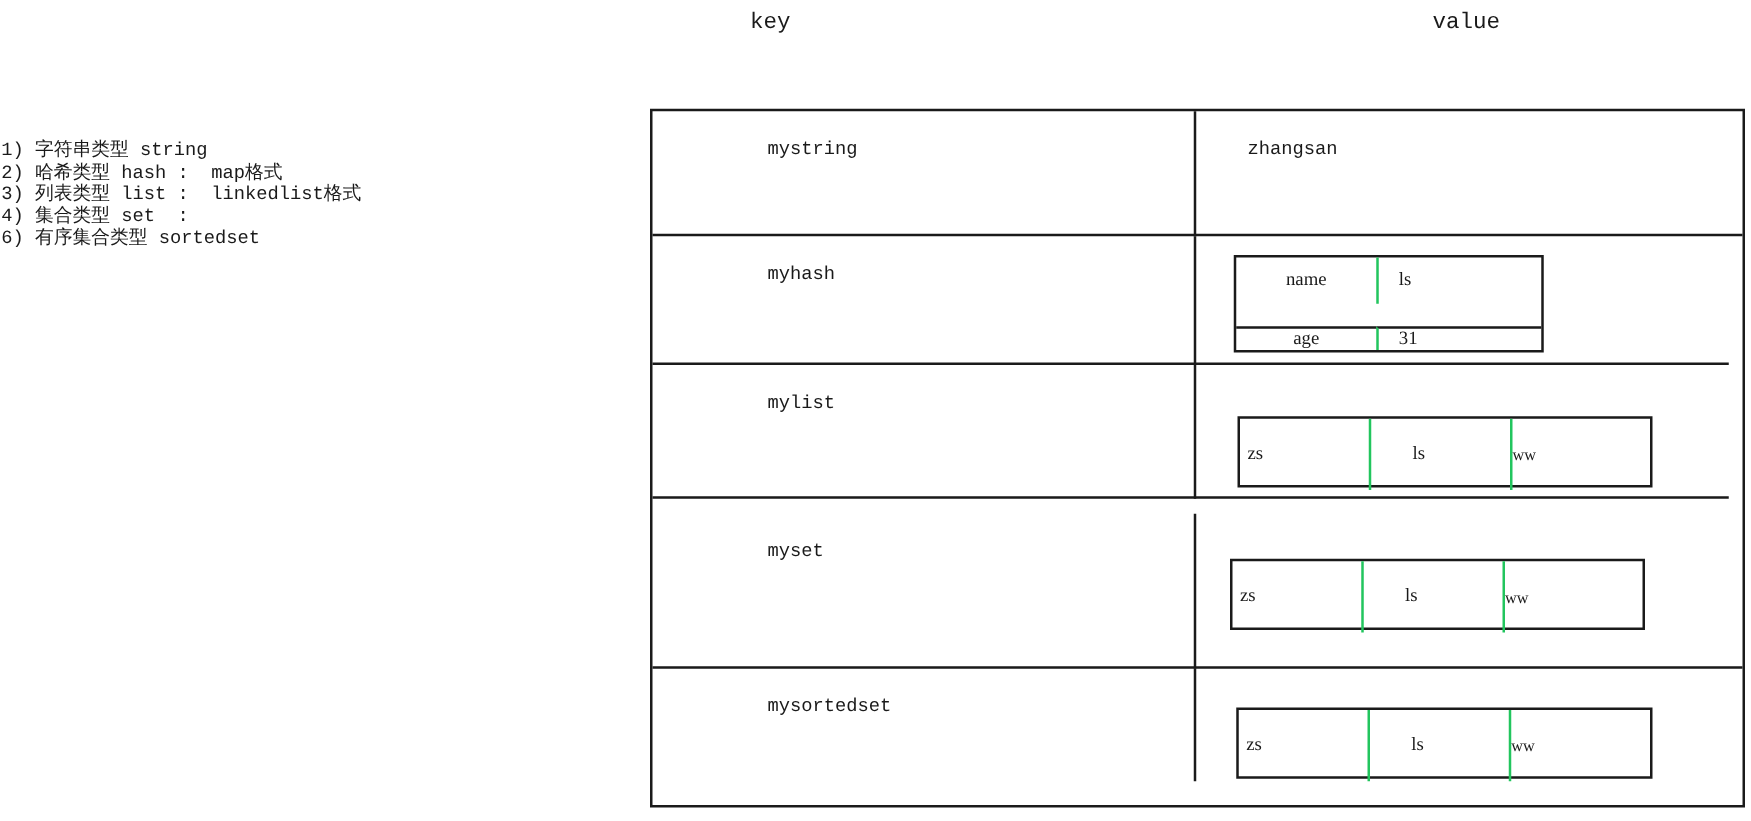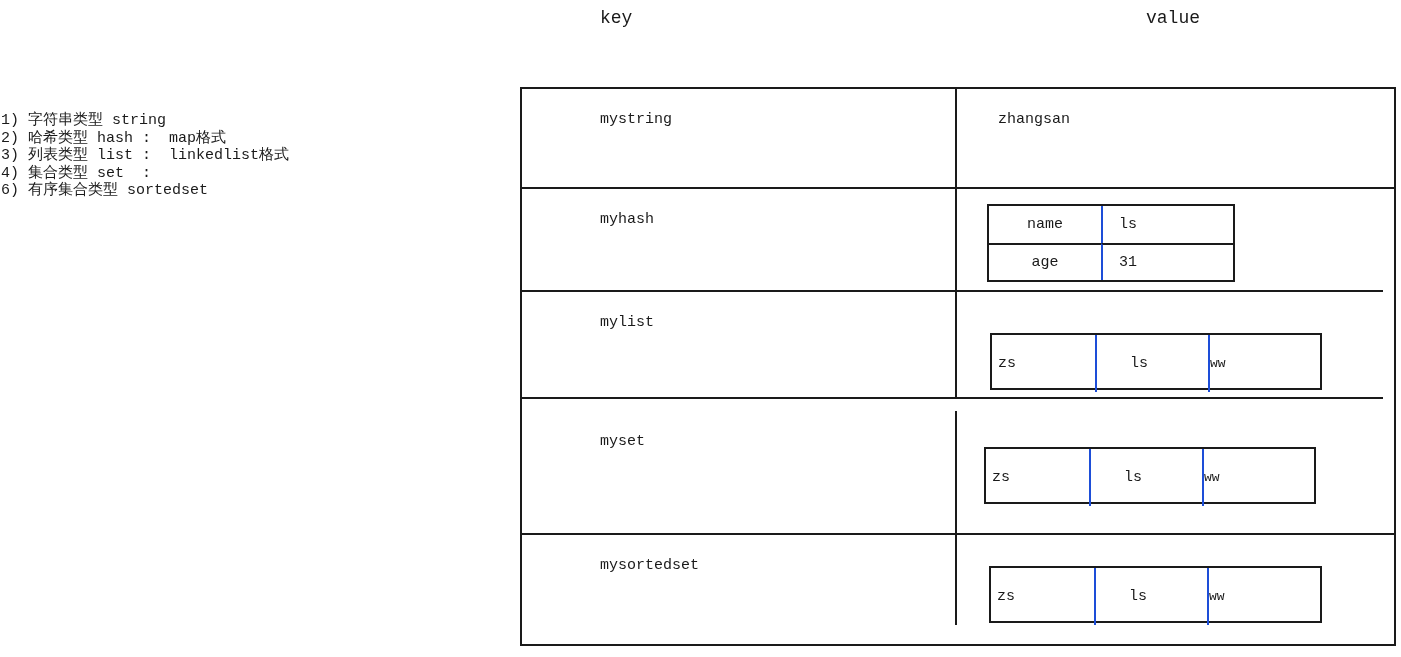--- a/index.html
+++ b/index.html
@@ -77,21 +77,21 @@
   .kv-col-divider {
     position: absolute;
     left: 433px;
     top: 0;
     bottom: 0;
     width: 2px;
     background: #1a1a1a;
   }
   .kv-key {
     position: absolute;
-    left: 78px;
+    left: 92px;
     top: 22px;
     font-size: 15px;
     white-space: pre;
   }
   .kv-value {
     position: absolute;
     left: 455px;
     top: 0;
     right: 0;
     bottom: 0;
@@ -106,45 +106,46 @@
 
   
   .nested {
     position: absolute;
     border: 2px solid #1a1a1a;
     box-sizing: border-box;
     border-collapse: collapse;
   }
   .nested-row {
     display: flex;
+    font-family: Liberation Serif, serif;
   }
   .nested-cell {
     box-sizing: border-box;
     position: relative;
     display: flex;
     align-items: center;
     font-size: 15px;
     white-space: pre;
   }
   .nested-cell + .nested-cell {
-    border-left: 2px solid #1d4ed8;
+    border-left: 2px solid #22c55e;
   }
   .nested-row + .nested-row .nested-cell {
     border-top: 2px solid #1a1a1a;
   }
 
   
   #nested-hash {
     left: 465px;
     top: 115px;
     width: 248px;
     height: 78px;
   }
   #nested-hash .nested-row { height: 37px; }
-  #nested-hash .nested-row + .nested-row { height: 37px; }
+  #nested-hash .nested-row + .nested-row { height: 37px; align-items: flex-end; }
   #nested-hash .hash-field { width: 112px; justify-content: center; }
   #nested-hash .hash-val   { width: 132px; padding-left: 16px; }
 
   
   .nested-triple .nested-cell { height: 57px; }
   .nested-triple .c1 { width: 103px; padding-left: 6px; }
   .nested-triple .c2 { width: 113px; padding-left: 33px; }
   .nested-triple .c3 { width: 112px; font-size: 13px; }
 
   #nested-list      { left: 468px; top: 244px;  width: 332px; height: 57px; }

